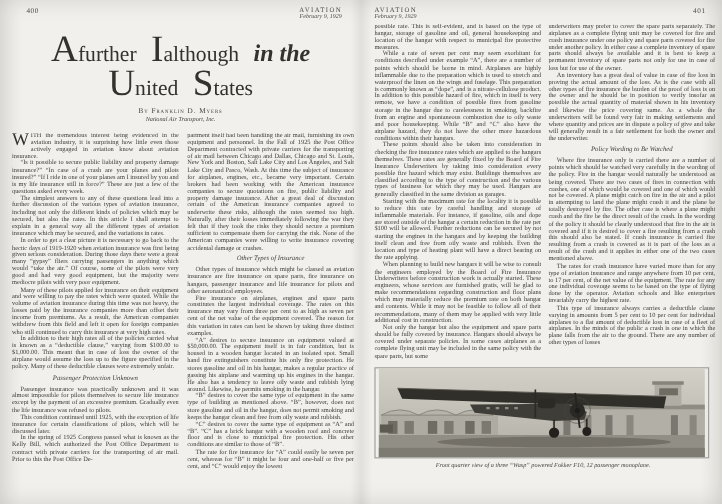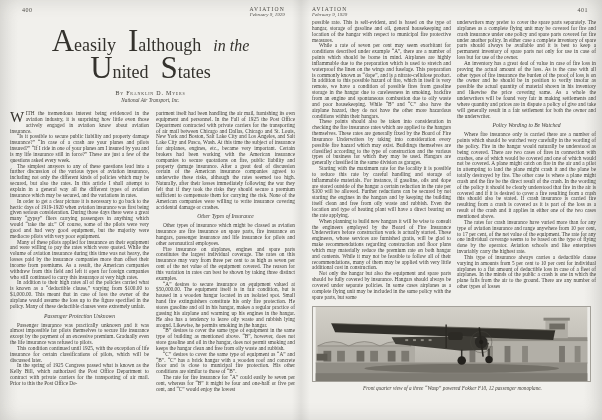--- a/index.html
+++ b/index.html
@@ -21,21 +21,21 @@
   .masthead .mag{font-size:5.6px;letter-spacing:1.2px;}
   .masthead .date{font-size:5px;font-style:italic;}
 
   .title{position:absolute;top:26px;left:0;width:100%;text-align:center;color:#34322d;}
   .tline{white-space:nowrap;}
   .tline1{margin-bottom:-3px;}
   .tword{display:inline-block;}
   .tword + .tword{margin-left:8px;}
   .ini{font-size:31px;line-height:30px;}
   .trest{font-size:18px;}
-  .tital{font-style:italic;font-size:16px;margin-left:8px;}
+  .tital{font-style:italic;font-size:20px;margin-left:8px;font-weight:bold;}
 
   .byline{position:absolute;top:90px;left:0;width:100%;text-align:center;color:#413f3a;}
   .byline .by{font-size:6px;font-variant:small-caps;letter-spacing:.8px;}
   .byline .aff{font-size:5.2px;font-style:italic;margin-top:.5px;}
 
   .col{position:absolute;width:139px;overflow:hidden;text-align:justify;
        font-size:5.3px;line-height:5.85px;color:#3d3b36;}
   .para{margin:0;text-indent:7px;}
   .para.cont,.para.first{text-indent:0;}
   .subhead{text-align:center;font-style:italic;font-size:5.6px;margin:4px 0 3px;}
@@ -53,21 +53,21 @@
 
   <div class="page left">
     <div class="folio folio-l">400</div>
     <div class="masthead mh-left-page">
       <div class="mag">AVIATION</div>
       <div class="date">February 9, 1929</div>
     </div>
 
     <div class="title">
       <div class="tline tline1">
-        <span class="tword"><span class="ini">A</span><span class="trest">easily</span></span>
+        <span class="tword"><span class="ini">A</span><span class="trest">further</span></span>
         <span class="tword"><span class="ini">I</span><span class="trest">although</span></span>
         <em class="tital">in the</em>
       </div>
       <div class="tline tline2">
         <span class="tword"><span class="ini">U</span><span class="trest">nited</span></span>
         <span class="tword"><span class="ini">S</span><span class="trest">tates</span></span>
       </div>
     </div>
 
     <div class="byline">

